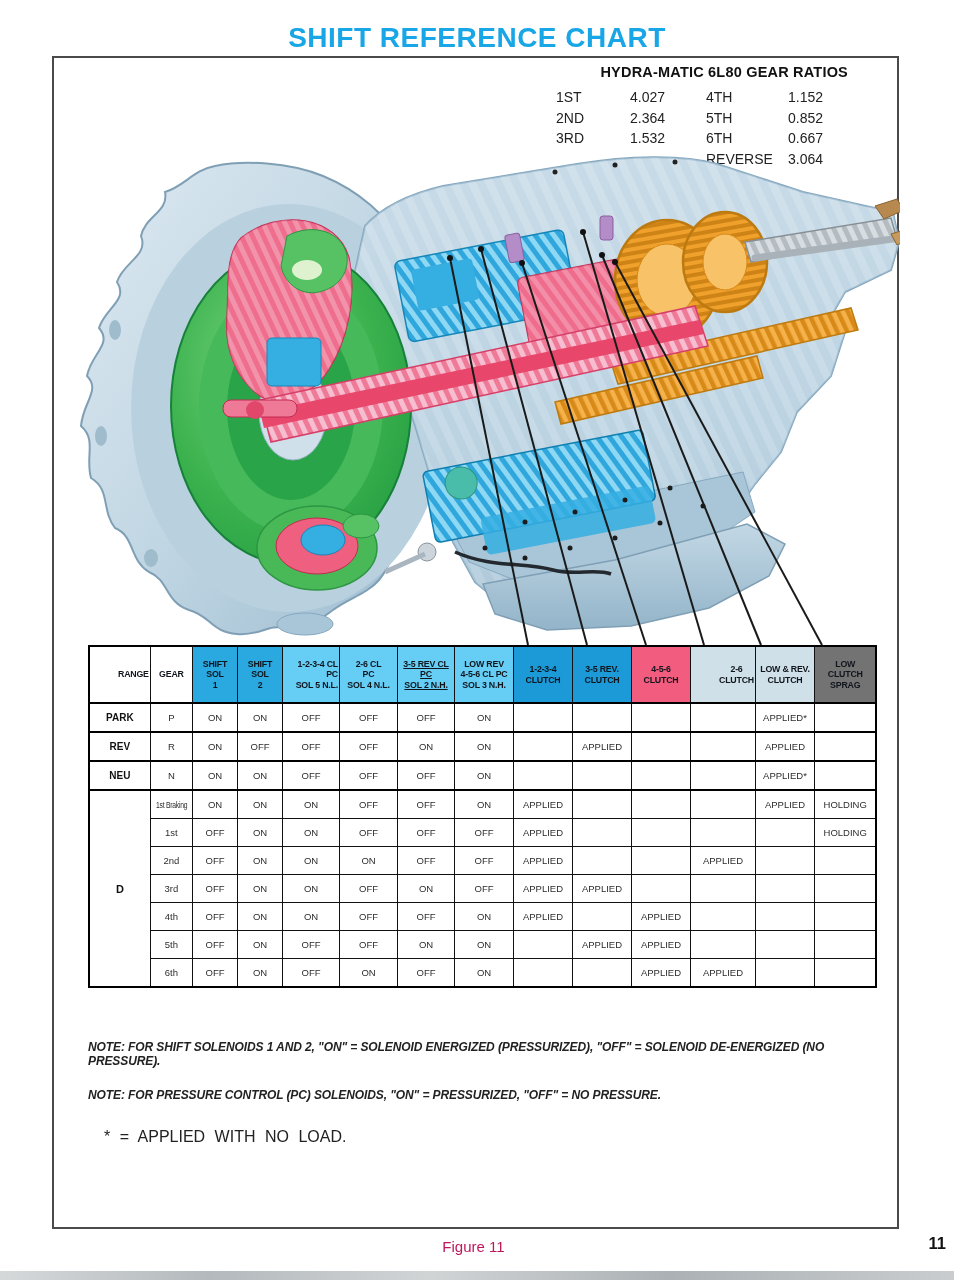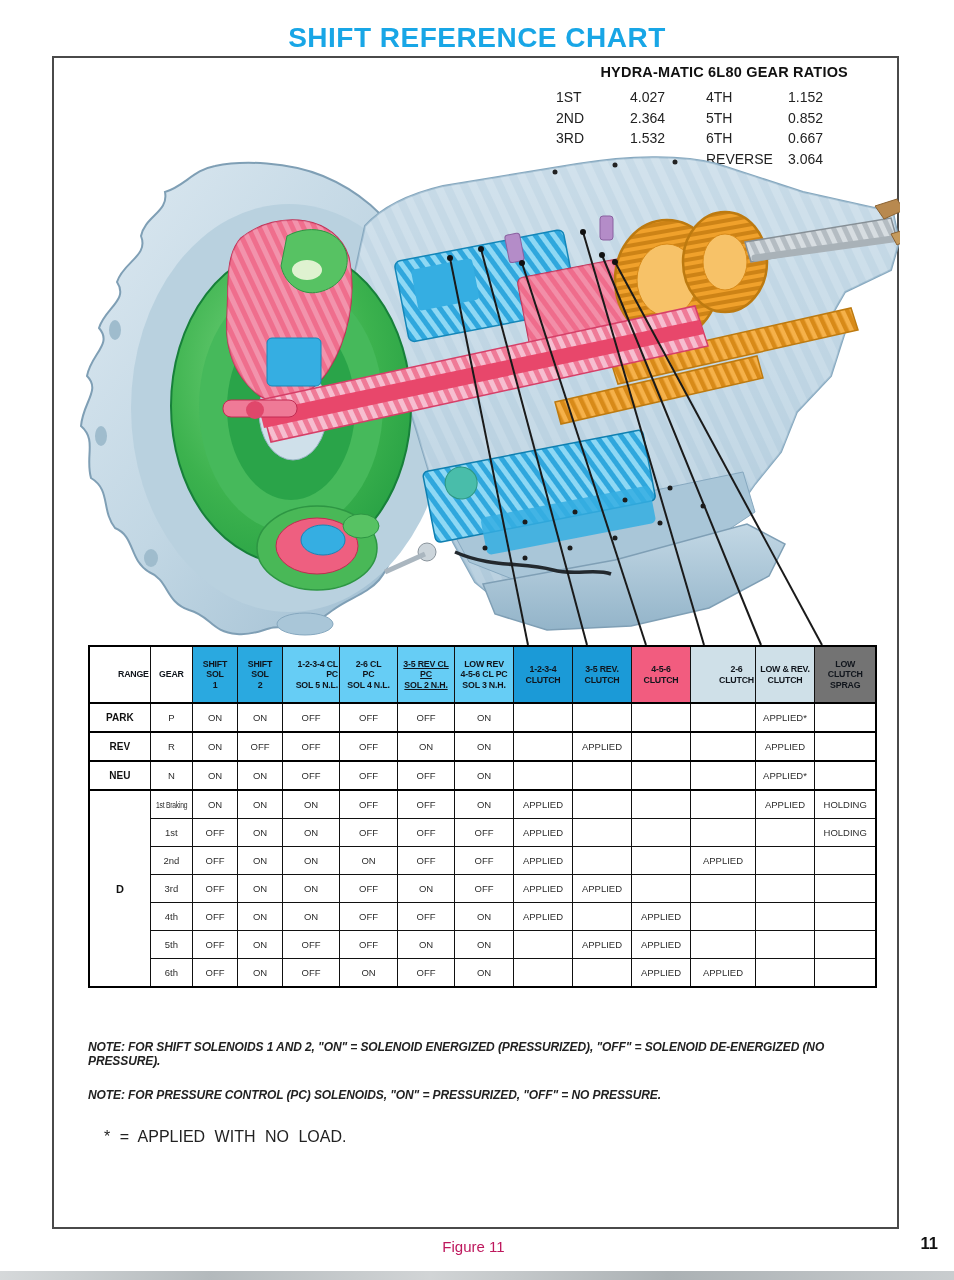--- a/index.html
+++ b/index.html
@@ -27,21 +27,21 @@
   table.rtable td.range.d{font-size:11px;}
   table.rtable td.gear{font-size:9.5px;}
   table.rtable td.gear span.cond{display:inline-block;transform:scaleX(.8);transform-origin:center;
         font-size:8.5px;white-space:nowrap;letter-spacing:-.3px;}
   
   .notes{position:absolute;left:88px;top:1040px;width:806px;z-index:2;}
   .note{margin:0 0 20px 0;font-size:12px;font-style:italic;font-weight:bold;color:#222;letter-spacing:-.1px;}
   .footnote{margin:26px 0 0 16px;font-size:16px;color:#222;word-spacing:5px;}
   
   .fig-caption{position:absolute;left:52px;top:1238px;width:843px;text-align:center;font-size:15px;color:#be185d;}
-  .page-num{position:absolute;right:16px;top:1234px;font-size:16.5px;font-weight:bold;color:#111;text-align:right;}
+  .page-num{position:absolute;right:8px;top:1234px;font-size:16.5px;font-weight:bold;color:#111;text-align:right;}
   .scanbar{position:absolute;left:0;bottom:0;width:100%;height:9px;opacity:.75;
         background:linear-gradient(90deg,#c8ccce 0%,#9aa2a6 22%,#c2c6c8 45%,#8f979b 70%,#b7bcbf 100%);}
 </style>
 </head>
 <body>
 
 <div class="page">
 
   <div class="doc-title">SHIFT REFERENCE CHART</div>
 

